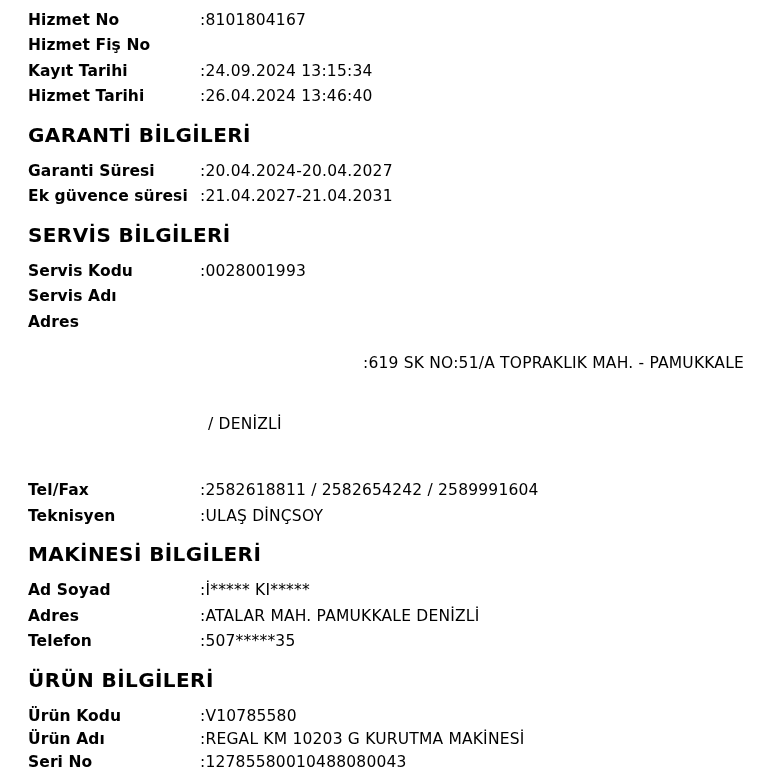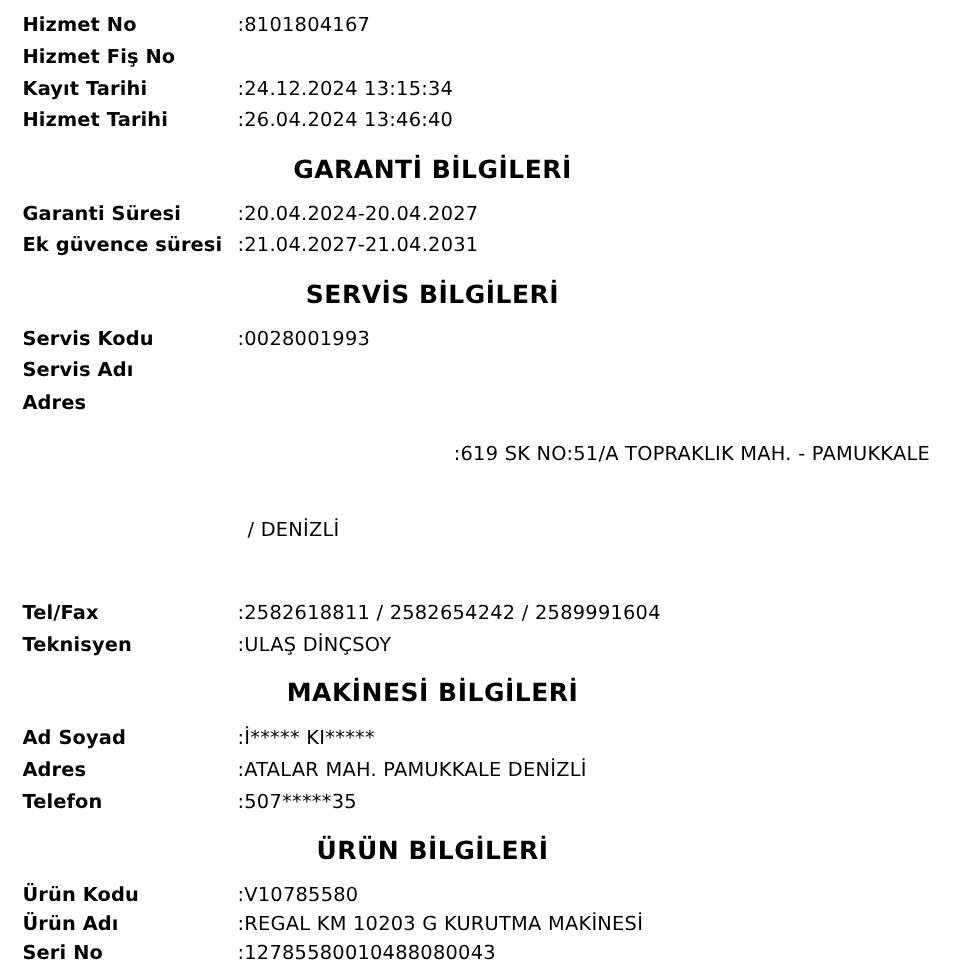--- a/index.html
+++ b/index.html
@@ -11,21 +11,21 @@
     width: 768px;
     height: 768px;
     font-family: "DejaVu Sans", sans-serif;
     color: #000000;
     overflow: hidden;
   }
   .doc {
     width: 768px;
     height: 768px;
     box-sizing: border-box;
-    padding: 10px 24px 0 18px;
+    padding: 10px 24px 0 28px;
     position: relative;
   }
   .row {
     display: flex;
     align-items: flex-start;
     margin-bottom: 5px;
   }
   .row .label {
     width: 172px;
     flex: 0 0 172px;
@@ -35,21 +35,21 @@
     letter-spacing: 0.1px;
   }
   .row .value {
     flex: 1 1 auto;
     font-size: 15.5px;
     line-height: 1.32;
     letter-spacing: 0.2px;
     white-space: pre-wrap;
   }
   .section-title {
-    text-align: center;
+    text-align: left;
     font-weight: bold;
     font-size: 20px;
     letter-spacing: 0.4px;
     margin: 16px 0 14px 0;
     padding-right: 70px;
   }
   .block {
     margin-bottom: 2px;
   }
   .tight {
@@ -73,21 +73,21 @@
   <div class="block">
     <div class="row">
       <div class="label">Hizmet No</div>
       <div class="value">:8101804167</div>
     </div>
     <div class="row">
       <div class="label">Hizmet Fiş No</div>
     </div>
     <div class="row">
       <div class="label">Kayıt Tarihi</div>
-      <div class="value">:24.12.2024 13:15:34</div>
+      <div class="value">:24.09.2024 13:15:34</div>
     </div>
     <div class="row">
       <div class="label">Hizmet Tarihi</div>
       <div class="value">:26.04.2024 13:46:40</div>
     </div>
   </div>
 
   <div class="section-title">GARANTİ BİLGİLERİ</div>
   <div class="block">
     <div class="row">

